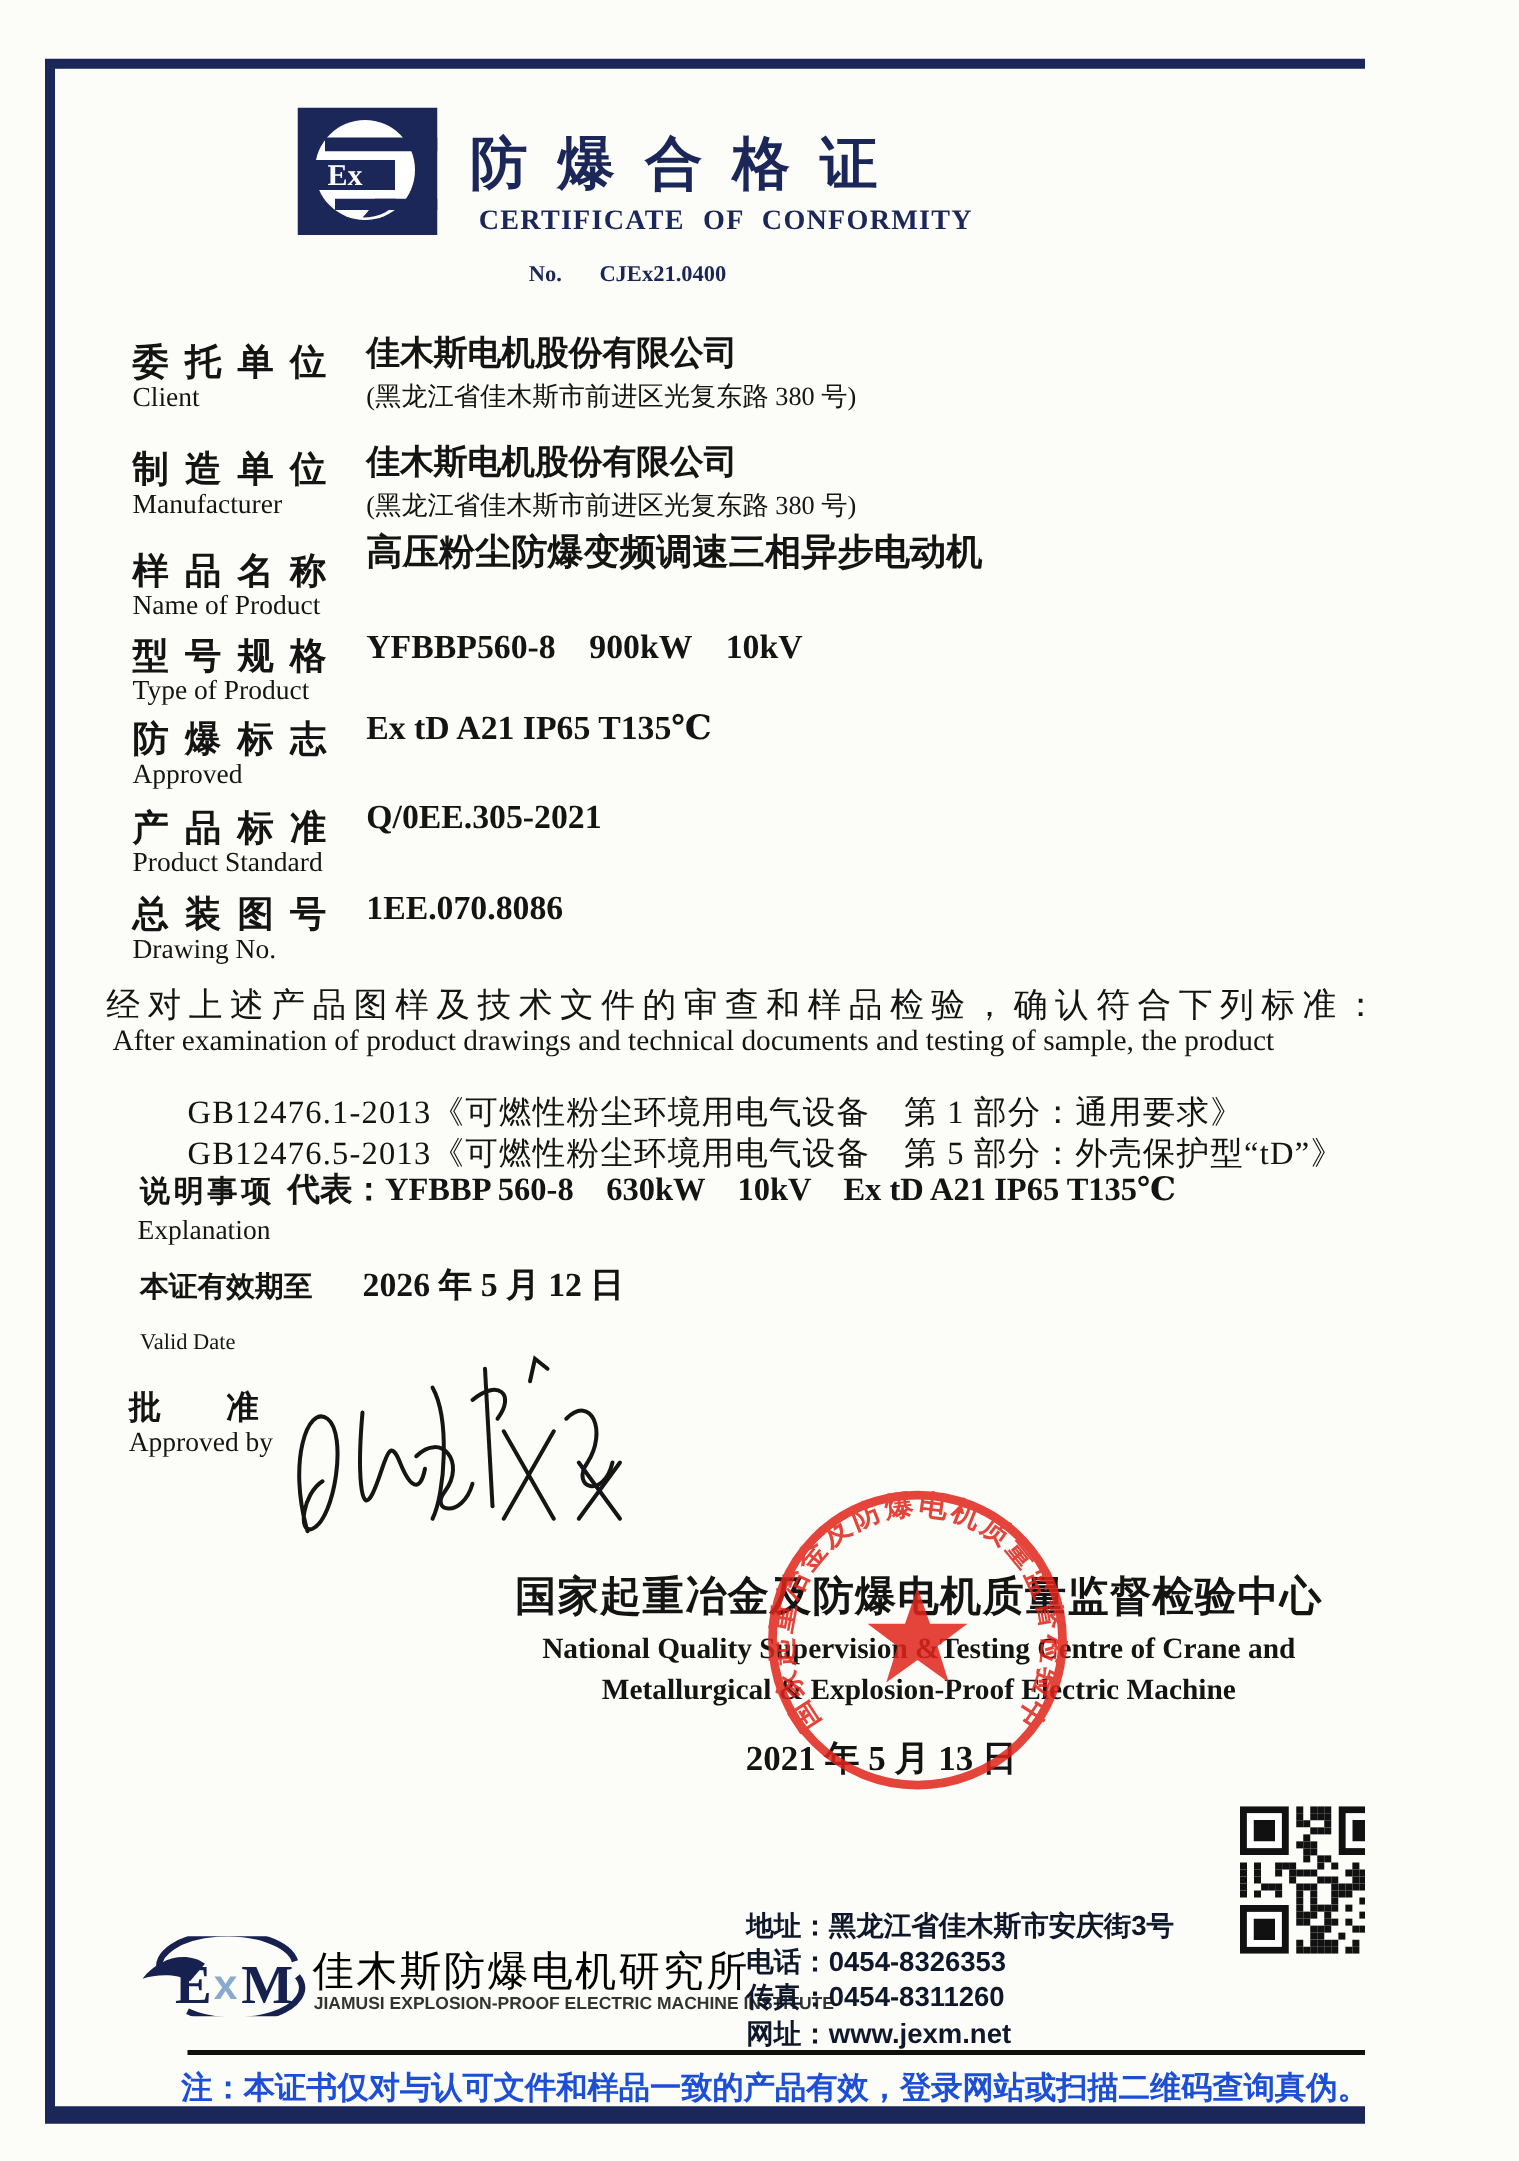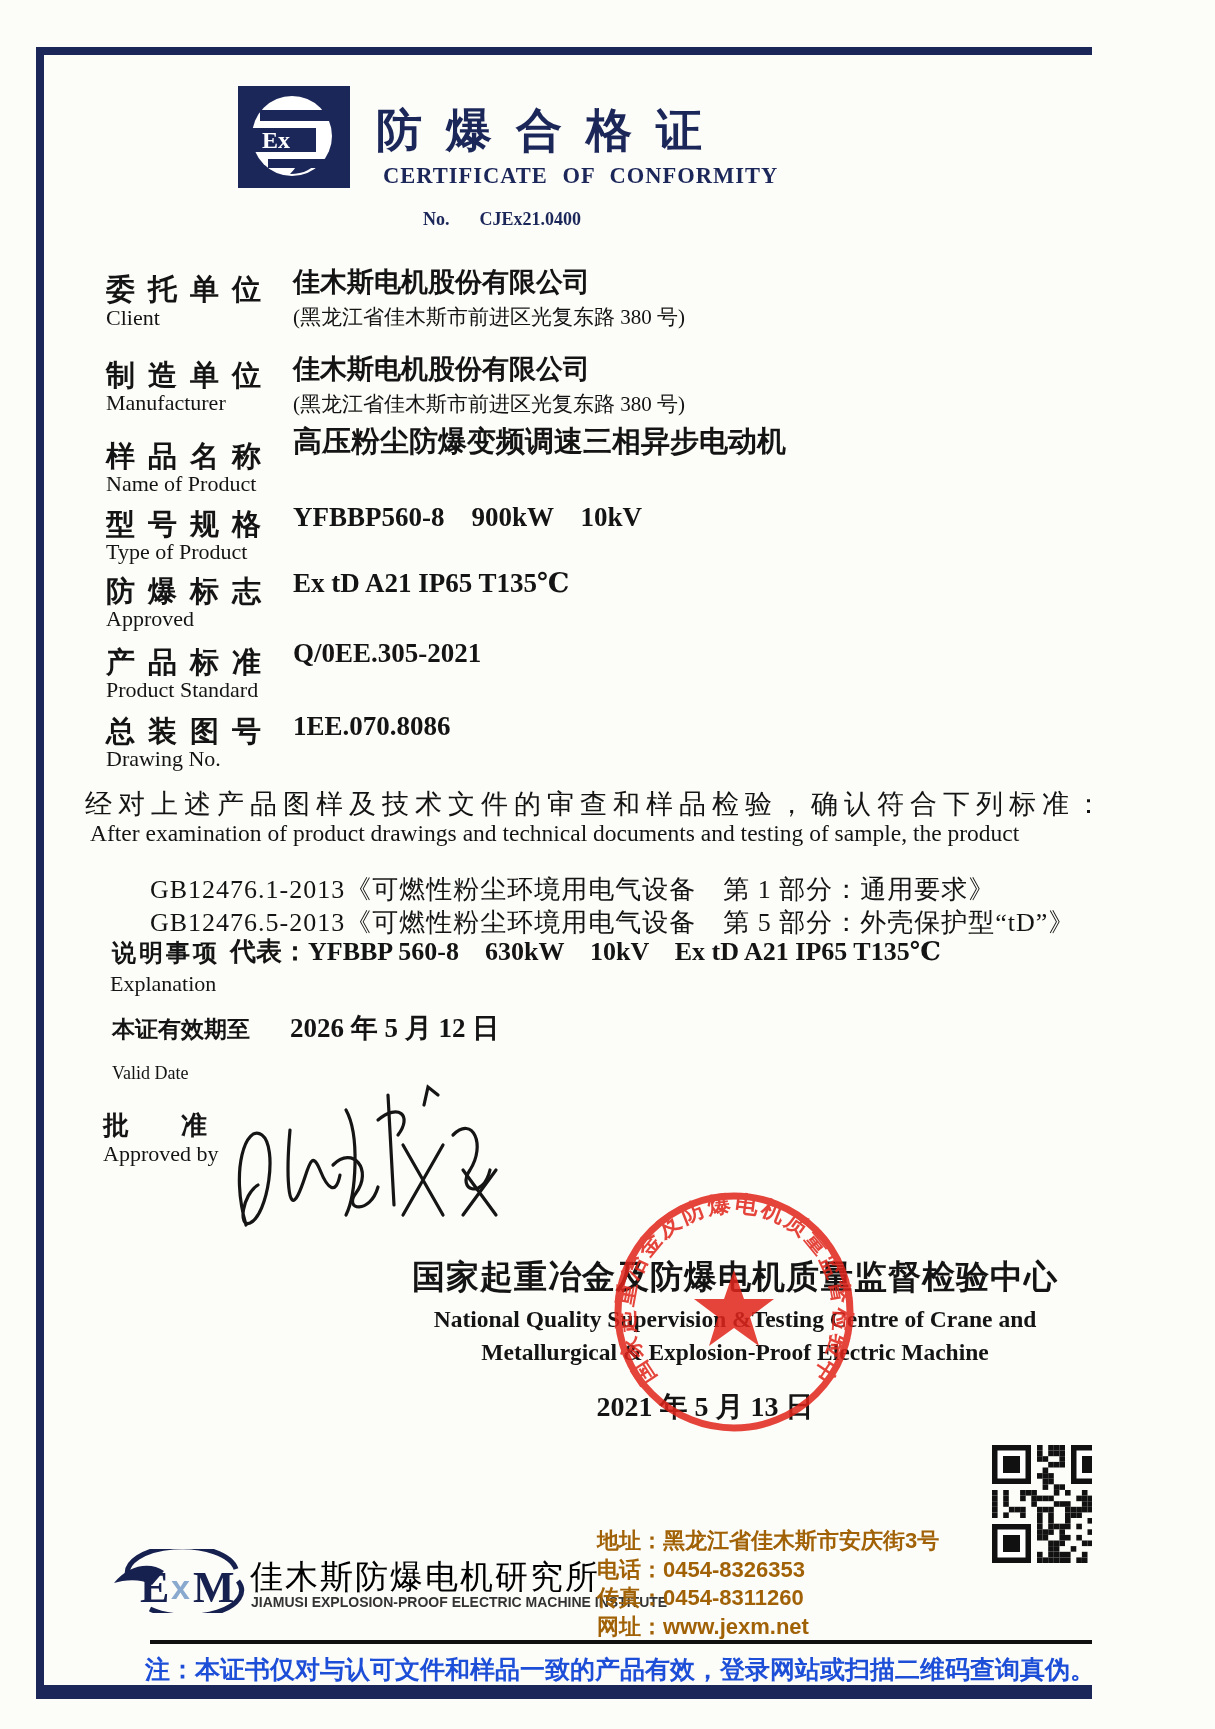--- a/index.html
+++ b/index.html
@@ -26,21 +26,21 @@
   .valid-label{left:112px;top:1014px;font-size:23px;font-weight:600;}
   .valid-val{left:290px;top:1010px;font-size:27px;font-weight:bold;}
   .valid-en{left:112px;top:1063px;font-size:18px;}
   .appr-label{left:103px;top:1108px;font-size:26px;font-weight:600;}
   .appr-en{left:103px;top:1141px;font-size:22px;}
   .centre{left:330px;top:1255px;width:810px;text-align:center;position:absolute;}
   .centre .zh{font-size:33px;font-weight:bold;letter-spacing:1px;white-space:nowrap;}
   .centre .en{font-size:23.5px;font-weight:bold;margin-top:6px;white-space:nowrap;}
   .centre .date{font-size:28px;font-weight:600;margin-top:22px;margin-right:60px;white-space:nowrap;}
   .contact{left:597px;top:1527px;font-family:"Liberation Sans","DejaVu Sans",sans-serif;
-           font-size:22px;font-weight:bold;color:#a16207;line-height:28.5px;}
+           font-size:22px;font-weight:bold;color:#0f172a;line-height:28.5px;}
   .inst-zh{left:250px;top:1555px;font-family:"Liberation Sans","DejaVu Sans",sans-serif;
            font-size:33px;font-weight:normal;letter-spacing:2px;color:#000000;}
   .inst-en{left:251px;top:1594px;font-family:"Liberation Sans","DejaVu Sans",sans-serif;
            font-size:14px;font-weight:bold;color:#333;}
   .sep-line{left:150px;top:1640px;width:955px;height:4px;background:#101010;position:absolute;}
   .note{left:140px;top:1653px;width:960px;text-align:center;position:absolute;
         font-family:"Liberation Sans","DejaVu Sans",sans-serif;font-size:25px;font-weight:bold;color:#1d4ed8;}
 </style>
 </head>
 <body>

